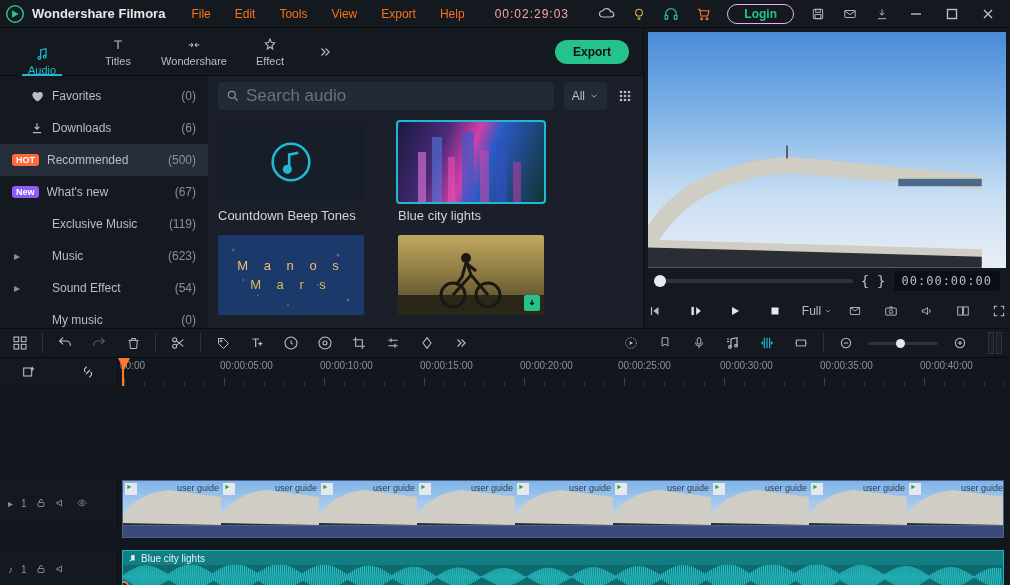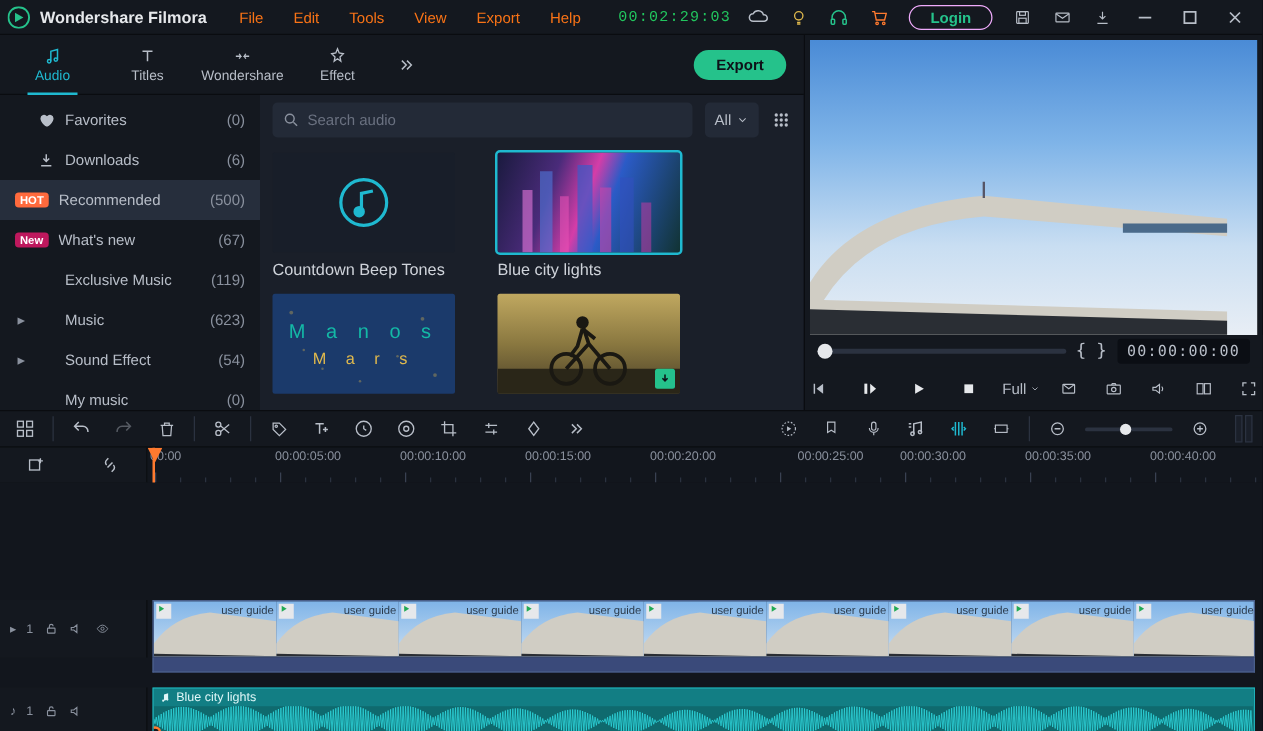--- a/index.html
+++ b/index.html
@@ -4,55 +4,55 @@
 <style>
 * { margin: 0; padding: 0; box-sizing: border-box; user-select: none; }
 html, body { width: 1010px; height: 585px; overflow: hidden; background: #0e1118; font-family: "Segoe UI", Arial, sans-serif; color: #b8bec8; font-size: 12px; }
 svg { display: block; }
 
 
 .titlebar { height: 28px; background: #14181f; display: flex; align-items: center; padding: 0 6px; gap: 4px; border-bottom: 1px solid #0a0c10; }
 .titlebar .app-logo { width: 18px; height: 18px; margin-right: 4px; }
 .titlebar .app-name { font-size: 13px; font-weight: 600; margin-right: 12px; color: #e6e8eb; }
 .titlebar .menu-item { padding: 0 10px; height: 28px; display: flex; align-items: center; cursor: pointer; color: #f97316; }
-.titlebar .timecode { margin-left: 16px; color: #22c55e; letter-spacing: 1px; font-weight: 500; font-family: Liberation Mono, monospace; }
+.titlebar .timecode { margin-left: 16px; color: #fca5a5; letter-spacing: 1px; font-weight: 500; }
 .spacer { flex: 1; }
 .titlebar .icon-btn { width: 28px; height: 28px; display: flex; align-items: center; justify-content: center; cursor: pointer; }
 .login-btn { border: 1px solid #f0abfc; color: #25c28b; border-radius: 14px; padding: 2px 16px; font-weight: 600; margin: 0 6px; cursor: pointer; }
 .win-btn { width: 32px; height: 28px; display: flex; align-items: center; justify-content: center; cursor: pointer; }
 
 
 .workspace { height: 300px; display: flex; }
 .left-col { width: 644px; display: flex; flex-direction: column; border-right: 1px solid #0a0c10; }
 .right-col { width: 366px; display: flex; flex-direction: column; background: #14181f; }
 
 
 .tabrow { height: 48px; background: #14181f; display: flex; align-items: center; padding: 0 4px; gap: 0; border-bottom: 1px solid #0a0c10; }
 .tabrow .tab { width: 76px; height: 48px; display: flex; flex-direction: column; align-items: center; justify-content: center; gap: 2px; cursor: pointer; font-size: 11px; color: #b8bec8; position: relative; }
-.tabrow .tab.active { color: #1fb9d0; }
+.tabrow .tab.active { color: #1fb9d0; justify-content: flex-end; }
 .tabrow .tab.active::after { content: ""; position: absolute; bottom: 0; left: 18px; right: 18px; height: 2px; background: #1fb9d0; }
 .tabrow .more-arrow { margin-left: 8px; cursor: pointer; }
 .export-btn { margin-left: auto; margin-right: 10px; background: #25c28b; color: #0e1118; font-weight: 700; font-size: 12px; border-radius: 14px; padding: 5px 18px; cursor: pointer; }
 
 
 .browser-row { flex: 1; display: flex; overflow: hidden; justify-content: center; }
 .sidebar { width: 208px; background: #14181f; overflow-y: auto; padding: 4px 0; }
 .sidebar-item { height: 32px; display: flex; align-items: center; padding: 0 12px; gap: 8px; cursor: pointer; position: relative; }
 .sidebar-item.active { background: #262e3c; }
 .sidebar-item .label { flex: 1; white-space: nowrap; overflow: hidden; text-overflow: ellipsis; }
 .sidebar-item .count { color: #8a919e; }
 .sidebar-item .tag { font-size: 9px; font-weight: 700; color: #fff; padding: 1px 4px; border-radius: 3px; }
 .tag.hot { background: #ff6a3d; }
-.tag.new { background: #be185d; }
+.tag.new { background: #8b5cf6; }
 .sidebar-caret { width: 10px; text-align: center; color: #8a919e; }
 
 .browser { flex: 1; background: #1a1f29; display: flex; flex-direction: column; overflow: hidden; }
 .search-row { height: 40px; display: flex; align-items: center; padding: 0 10px; gap: 10px; }
 .search-box { flex: 1; background: #232a37; border-radius: 4px; height: 28px; display: flex; align-items: center; padding: 0 8px; gap: 6px; }
-.search-box input { flex: 1; background: transparent; border: none; outline: none; color: #e6e8eb; font-size: 12px; }
+.search-box input { flex: 1; background: transparent; border: none; outline: none; color: #e6e8eb; font-size: 17px; }
 .search-box input::placeholder { color: #6a7180; }
 .dropdown { background: #232a37; border-radius: 4px; height: 28px; display: flex; align-items: center; padding: 0 8px; gap: 4px; cursor: pointer; }
 .grid-icon { cursor: pointer; }
 
 .thumb-grid { flex: 1; overflow-y: auto; padding: 6px 10px; display: grid; grid-template-columns: repeat(2, 158px); gap: 12px 22px; align-content: start; }
 .thumb { width: 158px; }
 .thumb .img { width: 146px; height: 80px; border-radius: 2px; margin-bottom: 6px; position: relative; overflow: hidden; }
 .thumb.selected .img { outline: 2px solid #1fb9d0; }
 .thumb .cap { font-size: 13px; color: #cfd3da; white-space: nowrap; overflow: hidden; text-overflow: ellipsis; }
 .dl-badge { position: absolute; right: 4px; bottom: 4px; width: 16px; height: 16px; background: #25c28b; display: flex; align-items: center; justify-content: center; border-radius: 2px; }
@@ -345,21 +345,21 @@
               <div class="img" style="background:#1b3a6b;display:flex;flex-direction:column;align-items:center;justify-content:center;gap:4px;">
                 <svg width="146" height="80" viewBox="0 0 146 80" style="position:absolute;inset:0;opacity:.35">
                     <circle cx="15" cy="15" r="1.5" fill="#e0b94d"></circle>
                     <circle cx="40" cy="60" r="1" fill="#e0b94d"></circle>
                     <circle cx="120" cy="20" r="1.5" fill="#e0b94d"></circle>
                     <circle cx="100" cy="50" r="1" fill="#e0b94d"></circle>
                     <circle cx="70" cy="70" r="1" fill="#e0b94d"></circle>
                     <circle cx="25" cy="45" r="1" fill="#e0b94d"></circle>
                     <circle cx="130" cy="65" r="1.5" fill="#e0b94d"></circle>
                   </svg>
-                <div style="color:#14b8a6;font-size:16px;letter-spacing:6px;position:relative;">M a n o s</div>
+                <div style="color:#fdba74;font-size:13px;letter-spacing:6px;position:relative;">M a n o s</div>
                 <div style="color:#e0b94d;font-size:13px;letter-spacing:6px;position:relative;">M a r s</div>
               </div>
               <div class="cap"></div>
             </div>
             <div class="thumb">
               <div class="img" style="background:linear-gradient(180deg,#c0a860 0%,#8a7840 50%,#4a4028 100%);">
                 <svg width="146" height="80" viewBox="0 0 146 80" style="position:absolute;inset:0">
                   <rect x="0" y="60" width="146" height="20" fill="#2a2618"></rect>
                   <circle cx="55" cy="60" r="12" fill="none" stroke="#1a1812" stroke-width="3"></circle>
                     <circle cx="90" cy="60" r="12" fill="none" stroke="#1a1812" stroke-width="3"></circle>
@@ -642,21 +642,21 @@
           <div class="hash small" style="left: 326px;"></div>
           <div class="hash small" style="left: 346px;"></div>
           <div class="hash small" style="left: 366px;"></div>
           <div class="hash small" style="left: 386px;"></div>
           <div class="tc" style="left: 406px;">00:00:20:00</div>
           <div class="hash" style="left: 406px;"></div>
           <div class="hash small" style="left: 426px;"></div>
           <div class="hash small" style="left: 446px;"></div>
           <div class="hash small" style="left: 466px;"></div>
           <div class="hash small" style="left: 486px;"></div>
-          <div class="tc" style="left: 524px;">00:00:25:00</div>
+          <div class="tc" style="left: 504px;">00:00:25:00</div>
           <div class="hash" style="left: 506px;"></div>
           <div class="hash small" style="left: 526px;"></div>
           <div class="hash small" style="left: 546px;"></div>
           <div class="hash small" style="left: 566px;"></div>
           <div class="hash small" style="left: 586px;"></div>
           <div class="tc" style="left: 606px;">00:00:30:00</div>
           <div class="hash" style="left: 606px;"></div>
           <div class="hash small" style="left: 626px;"></div>
           <div class="hash small" style="left: 646px;"></div>
           <div class="hash small" style="left: 666px;"></div>

